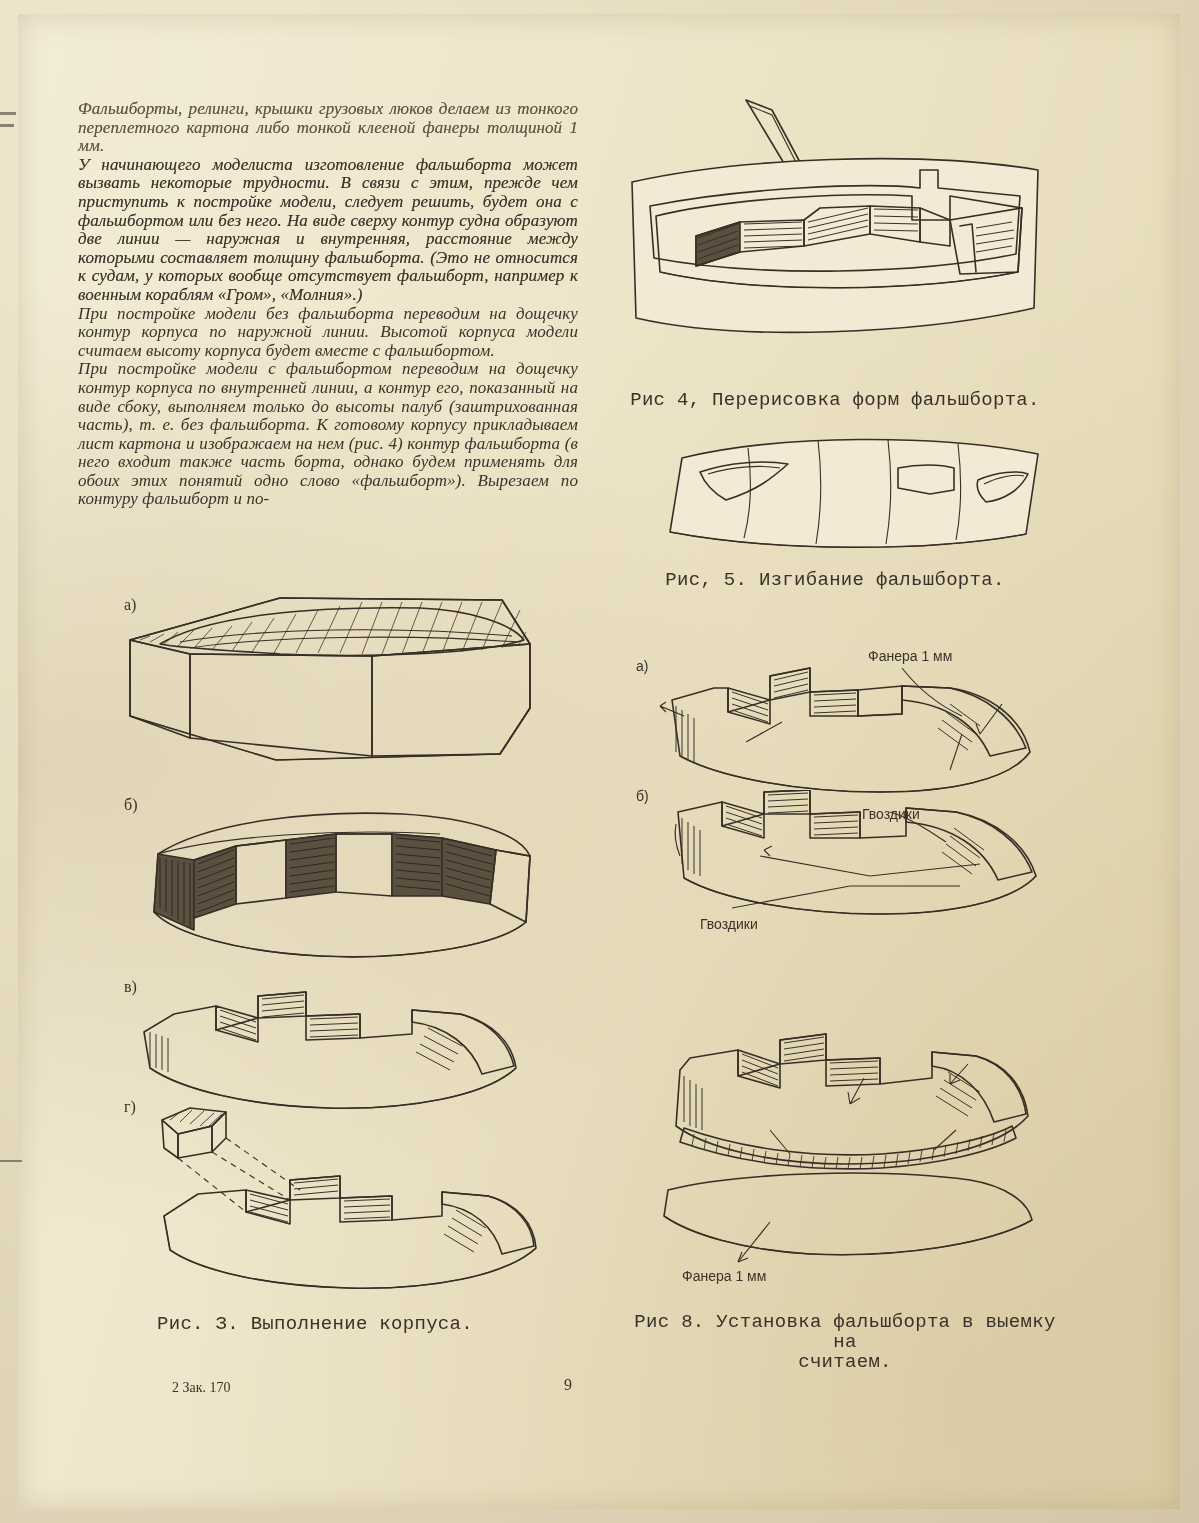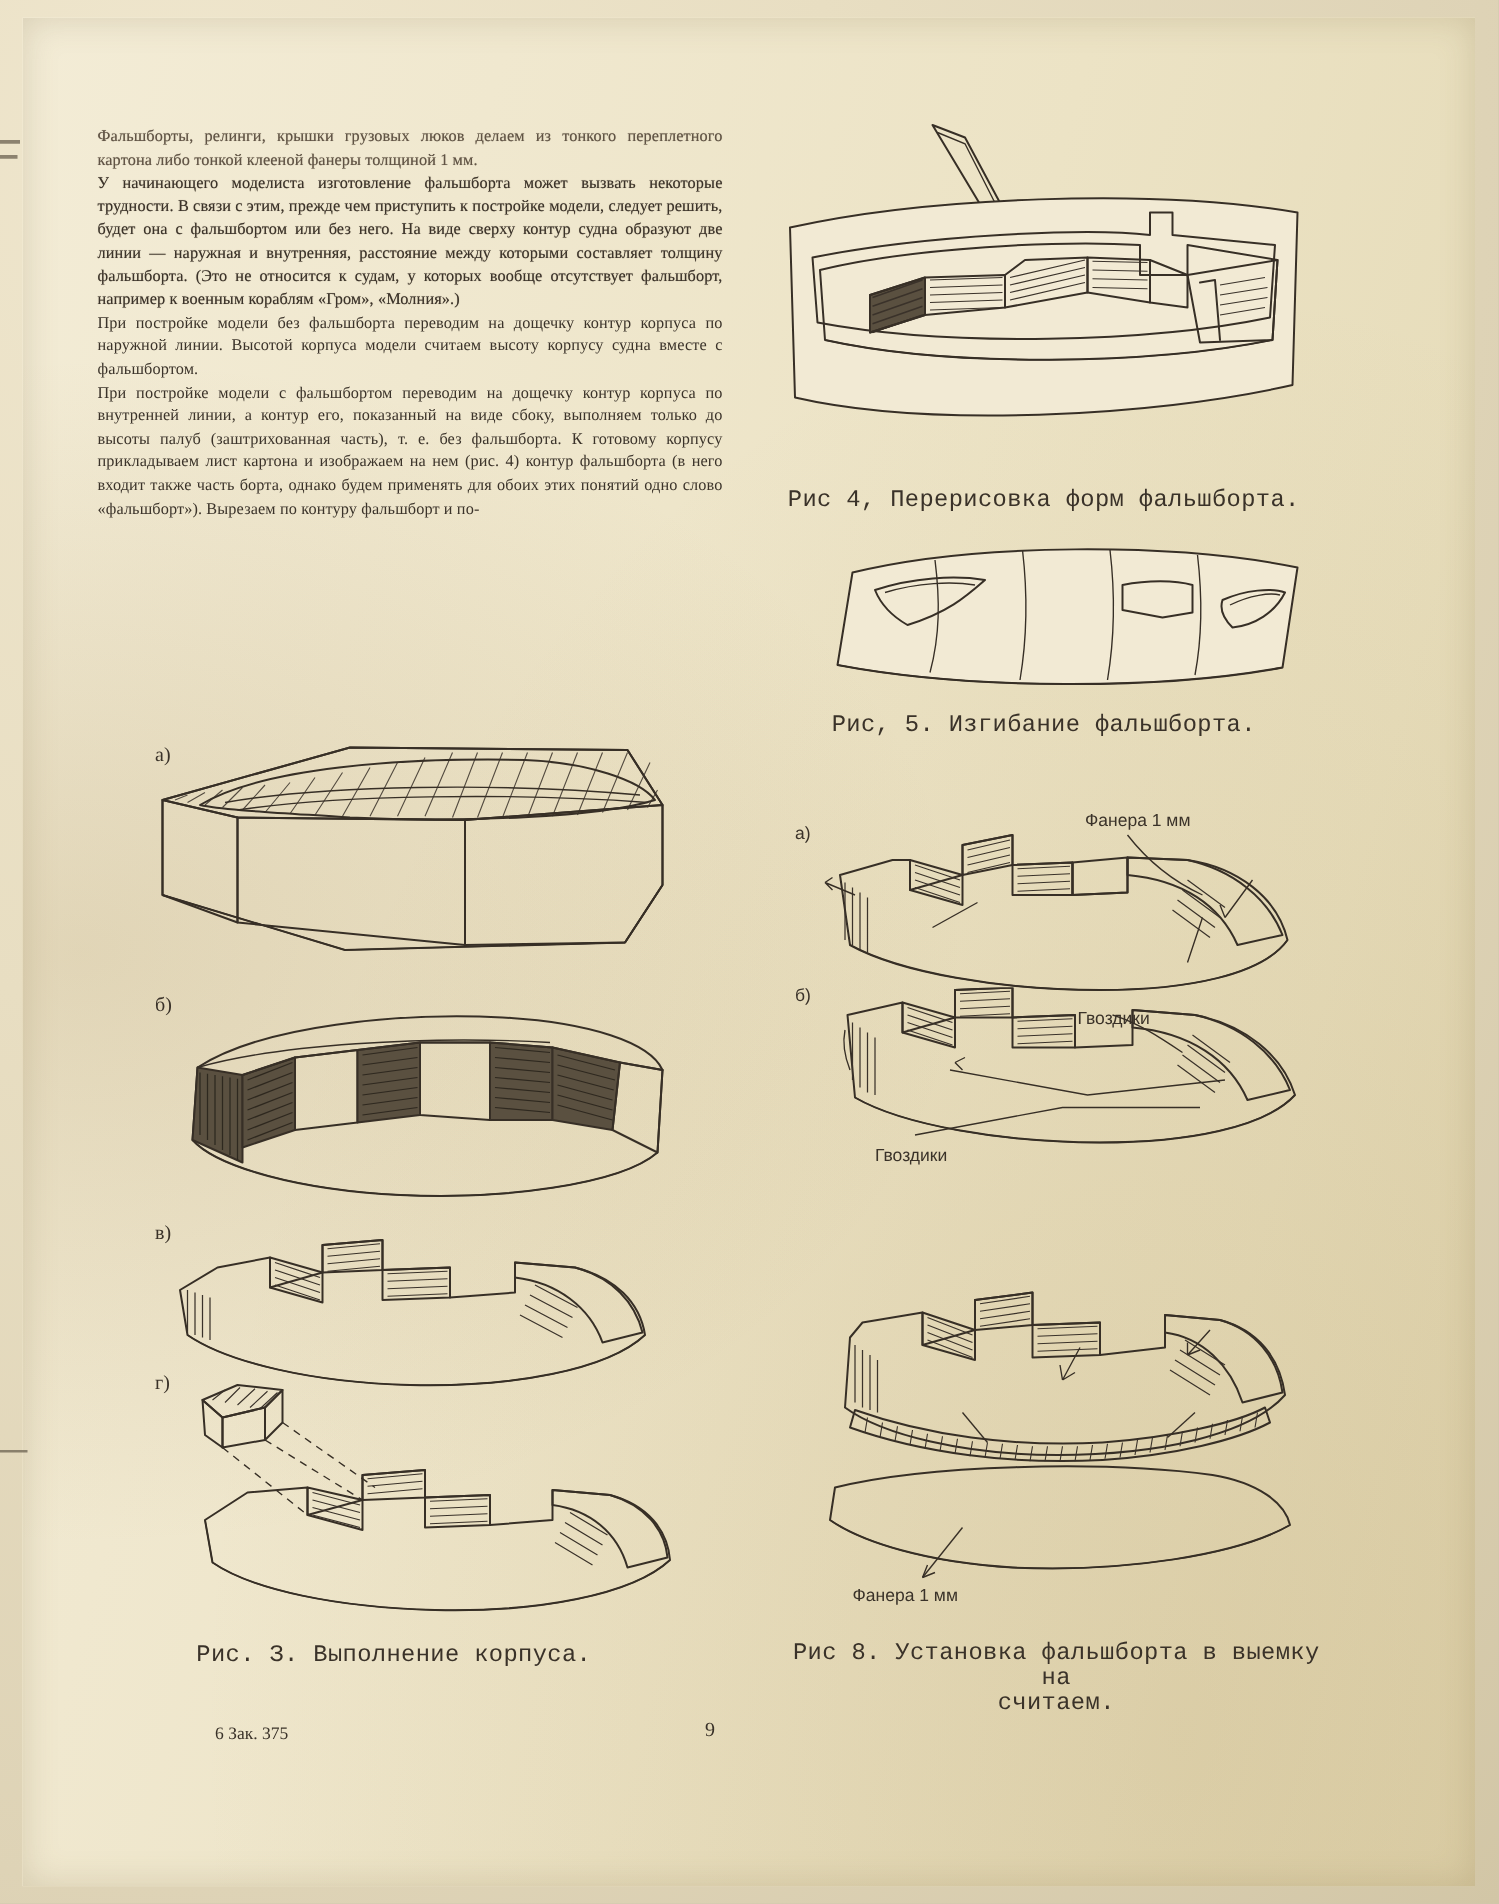--- a/index.html
+++ b/index.html
@@ -47,25 +47,26 @@
   .m1 { left: 0px;  top: 112px; width: 16px; height: 3px; }
   .m2 { left: 0px;  top: 124px; width: 14px; height: 3px; }
   .m3 { left: 0px;  top: 1160px; width: 22px; height: 2px; }
 
   
   .textcol {
     position: absolute;
     left: 78px;
     top: 100px;
     width: 500px;
-    font-size: 13px;
+    font-size: 17px;
     line-height: 18.6px;
     color: #3b332a;
     text-align: justify;
     letter-spacing: .1px;
+    font-style: italic;
   }
   .textcol p { margin: 0; }
   .textcol p + p { margin-top: 0px; }
   .faded { color: #55483a; opacity: .92; }
   .smear {
     
     text-shadow: 0 0 .6px rgba(60,45,30,.55);
   }
 
   
@@ -116,21 +117,21 @@
 <div class="page">
   <div class="sheet"></div>
 
   <div class="edge-mark m1"></div>
   <div class="edge-mark m2"></div>
   <div class="edge-mark m3"></div>
 
   <div class="textcol">
     <p class="smear faded">Фальшборты, релинги, крышки грузовых люков делаем из тонкого переплетного картона либо тонкой клееной фанеры толщиной 1 мм.</p>
     <p class="smear">У начинающего моделиста изготовление фальшборта может вызвать некоторые трудности. В связи с этим, прежде чем приступить к постройке модели, следует решить, будет она с фальшбортом или без него. На виде сверху контур судна образуют две линии — наружная и внутренняя, расстояние между которыми составляет толщину фальшборта. (Это не относится к судам, у которых вообще отсутствует фальшборт, например к военным кораблям «Гром», «Молния».)</p>
-    <p>При постройке модели без фальшборта переводим на дощечку контур корпуса по наружной линии. Высотой корпуса модели считаем высоту корпусу судна вместе с фальшбортом.</p>
+    <p>При постройке модели без фальшборта переводим на дощечку контур корпуса по наружной линии. Высотой корпуса модели считаем высоту корпуса будет вместе с фальшбортом.</p>
     <p>При постройке модели с фальшбортом переводим на дощечку контур корпуса по внутренней линии, а контур его, показанный на виде сбоку, выполняем только до высоты палуб (заштрихованная часть), т. е. без фальшборта. К готовому корпусу прикладываем лист картона и изображаем на нем (рис. 4) контур фальшборта (в него входит также часть борта, однако будем применять для обоих этих понятий одно слово «фальшборт»). Вырезаем по контуру фальшборт и по-</p>
   </div>
 
   <div class="fig" style="left:620px; top:96px;">
     <svg width="430" height="290" viewBox="0 0 430 290">
 
       <g>
         <path class="ink" d="M126 4 L152 14 L196 96 L186 104 Z"></path>
         <path class="ink-thin" d="M130 10 L152 19 L188 90"></path>
         <path class="ink" d="M186 104 L196 96 L200 116 Z"></path>
@@ -428,15 +429,15 @@
 
       <path class="ink-thin dash" d="M28 64 L96 118"></path>
       <path class="ink-thin dash" d="M62 58 L140 106"></path>
       <path class="ink-thin dash" d="M76 44 L150 96"></path>
       <path class="ink-thin" d="M20 156 C52 178 120 192 198 194 C280 196 356 182 386 154"></path>
       <path class="ink-thin" d="M14 122 L20 156"></path>
     </svg>
   </div>
   <div class="cap" style="left:80px; top:1314px; width:470px;">Рис. З. Выполнение   корпуса.</div>
 
-  <div class="sign" style="left:172px; top:1380px;">6 Зак. 375</div>
+  <div class="sign" style="left:172px; top:1380px;">2 Зак. 170</div>
   <div class="folio" style="left:564px; top:1376px;">9</div>
 </div>
 
 </body></html>

